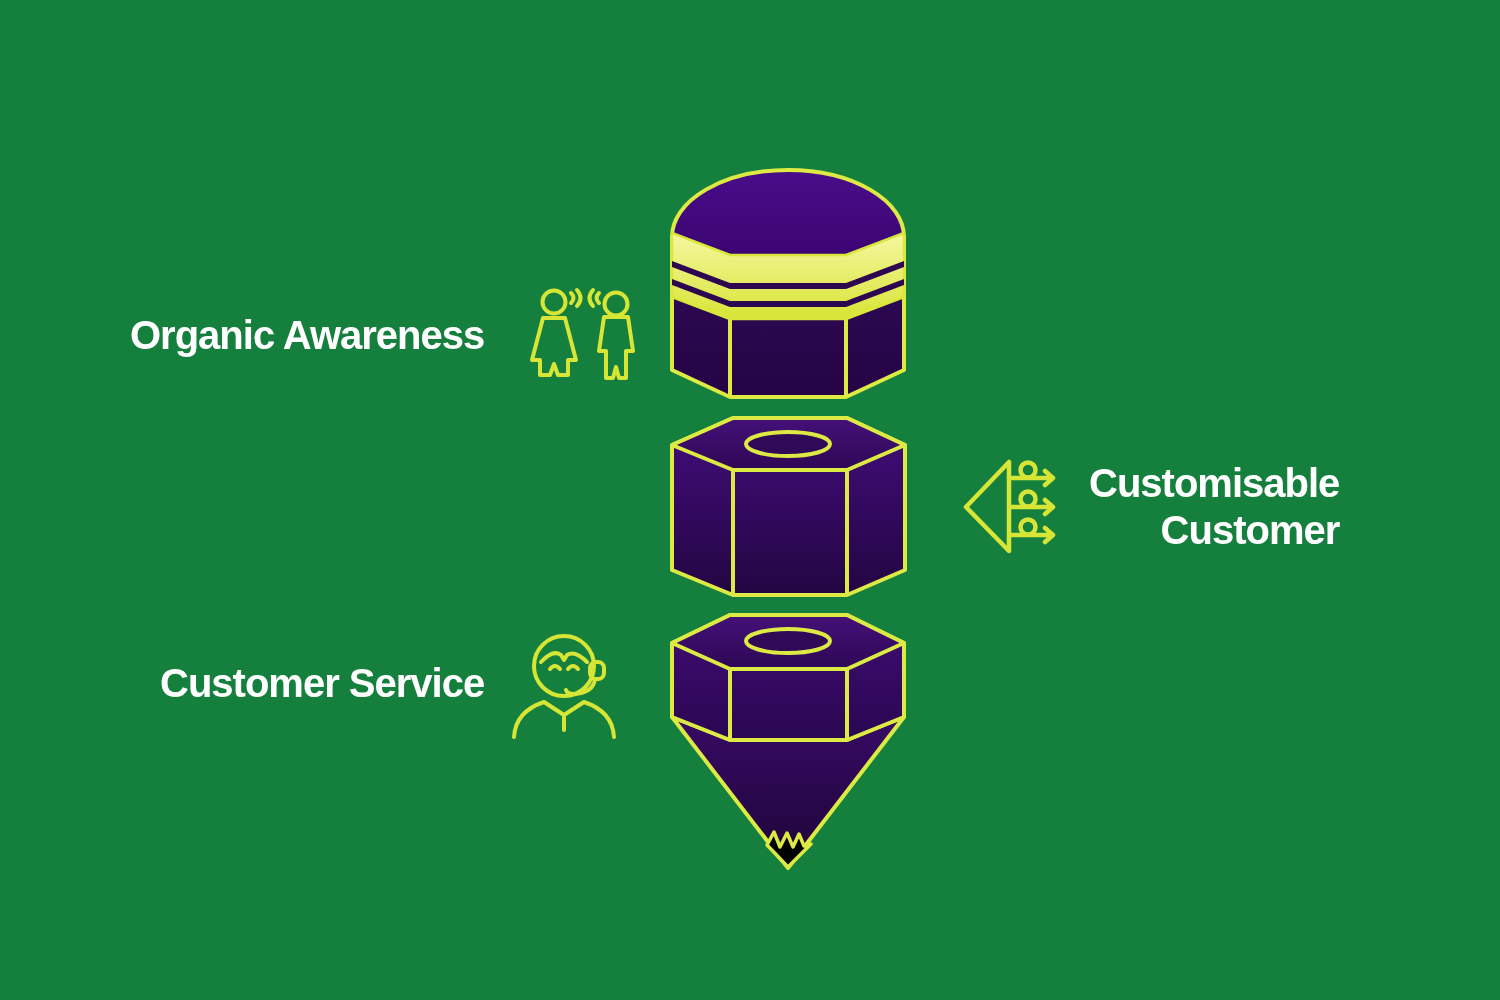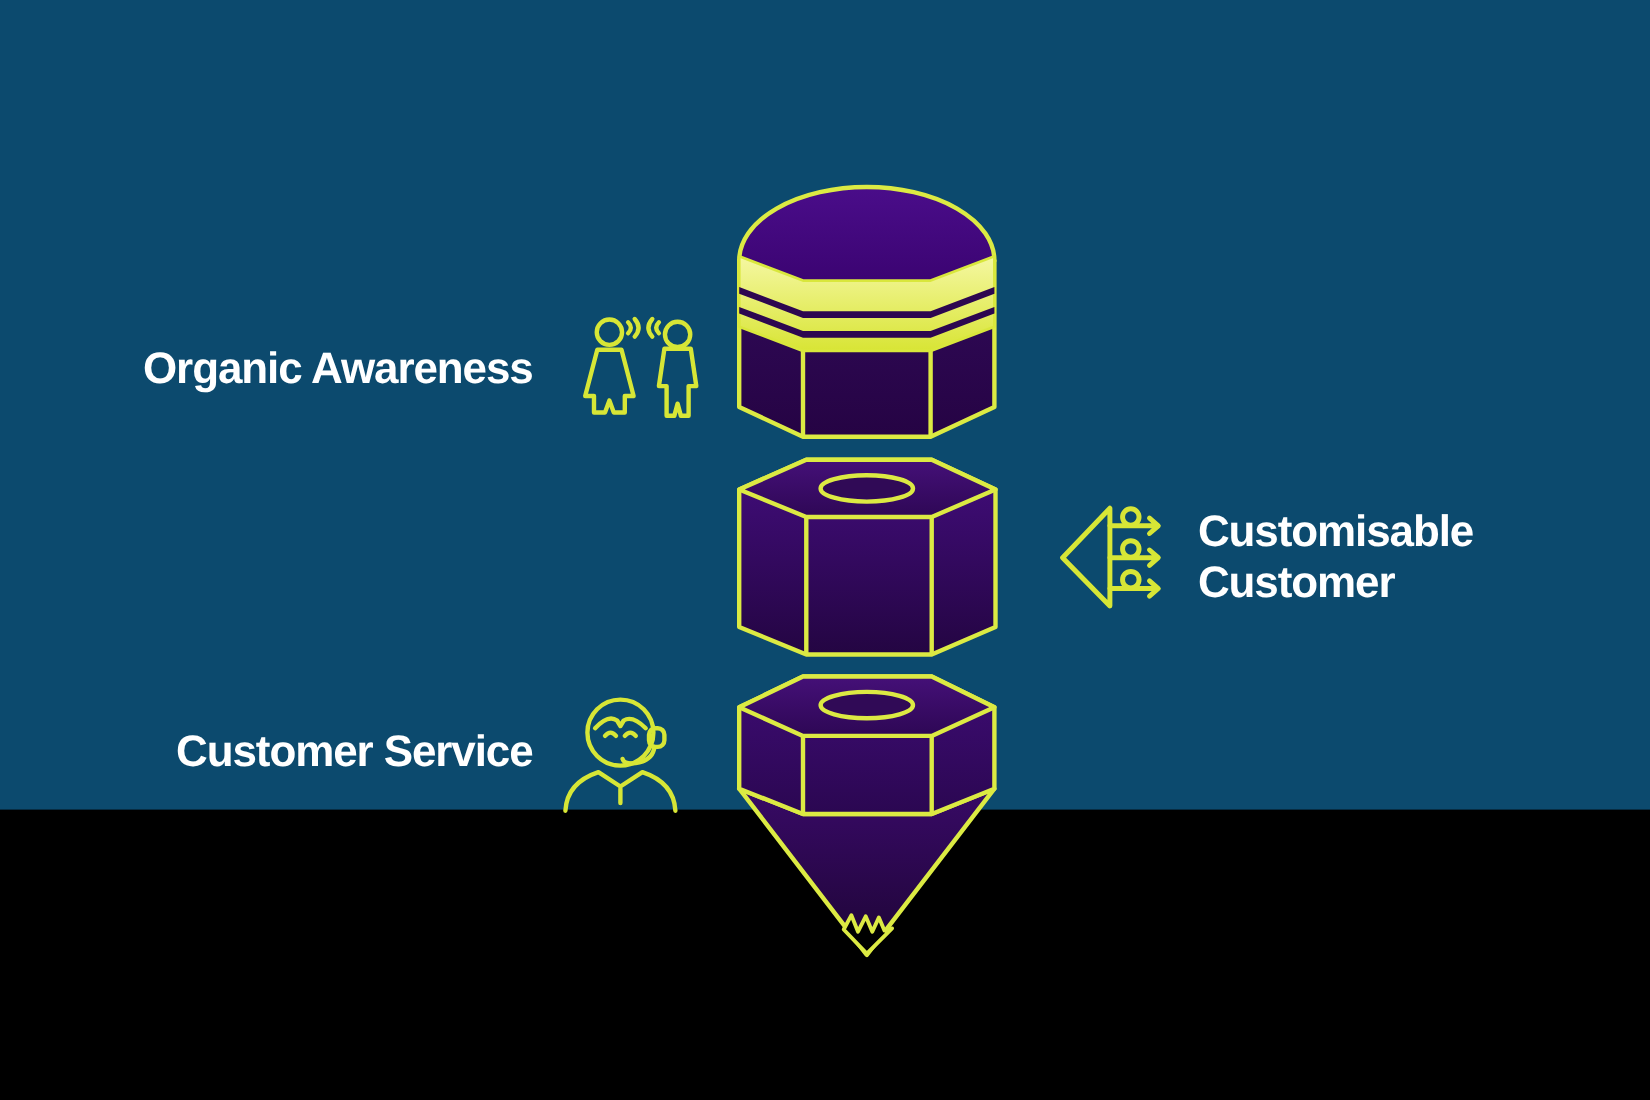--- a/index.html
+++ b/index.html
@@ -7,42 +7,42 @@
     padding: 0;
     background: #000;
     width: 1500px;
     height: 1000px;
     overflow: hidden;
     font-family: "Liberation Sans", sans-serif;
   }
   .stage-canvas {
     position: relative;
     width: 1500px;
-    height: 736px;
-    background: #0c4a6e;
+    height: 1000px;
+    background: #15803d;
   }
   svg.funnel-svg {
     position: absolute;
     left: 0;
     top: 0;
   }
   .label-row {
     position: absolute;
     display: flex;
     align-items: center;
   }
   .label-text {
     color: #ffffff;
     font-weight: 700;
     font-size: 40px;
     line-height: 47px;
     letter-spacing: -1px;
     white-space: nowrap;
   }
-  .label-text .line { display: block; }
+  .label-text .line { display: block; text-align: right; }
   .icon-box { flex: 0 0 auto; }
   #row-organic   { left: 130px;  top: 283px; }
   #row-channels  { left: 958px;  top: 452px; }
   #row-customer  { left: 160px;  top: 622px; }
   #row-organic  .label-text { margin-right: 32px; }
   #row-channels .icon-box   { margin-right: 26px; }
   #row-customer .label-text { margin-right: 24px; }
 </style>
 </head>
 <body>

